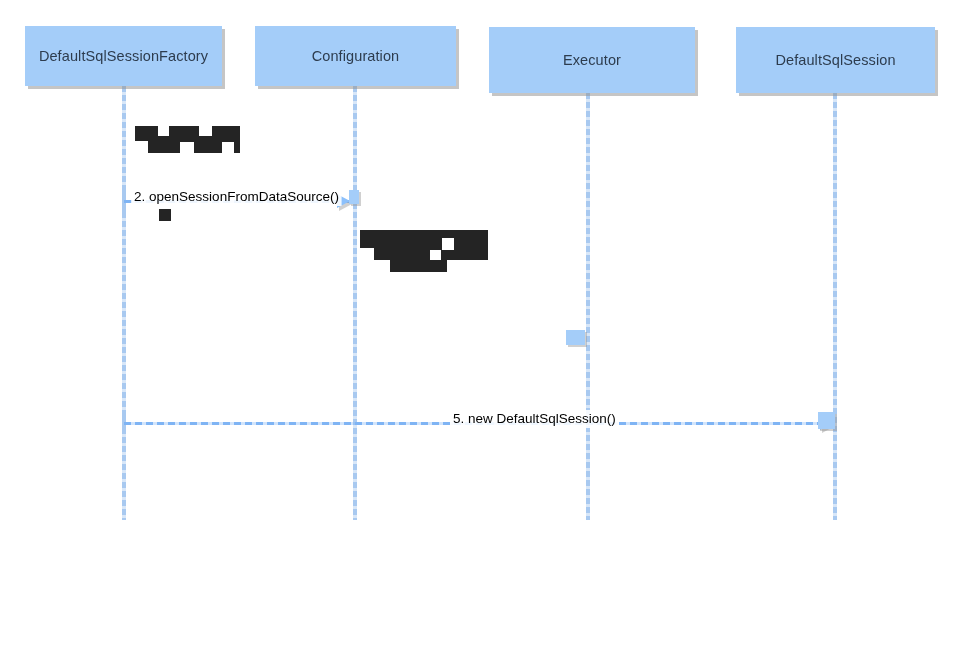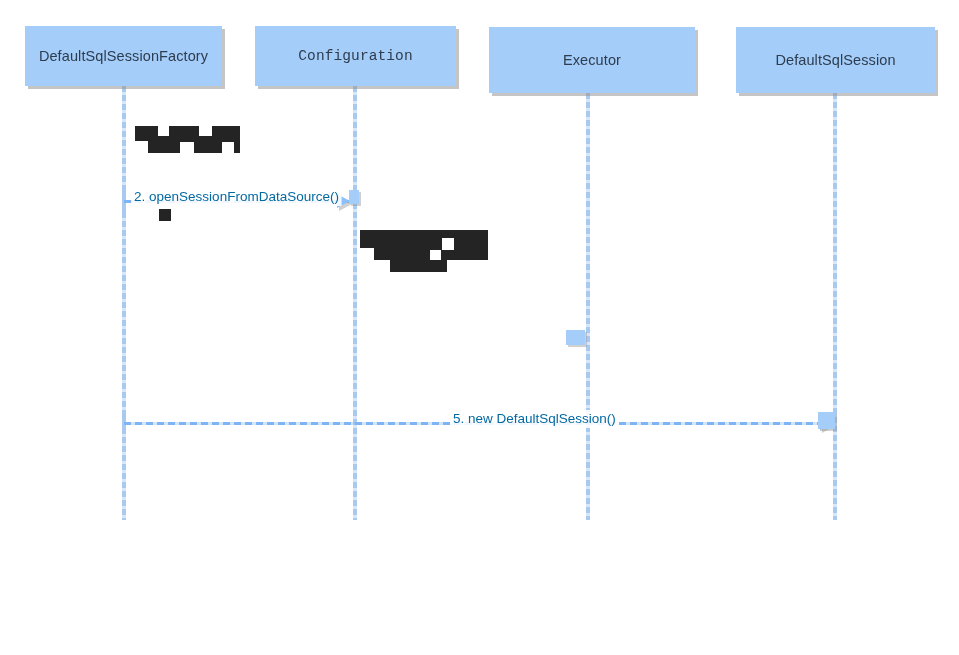--- a/index.html
+++ b/index.html
@@ -92,21 +92,21 @@
     width: 4px;
     height: 22px;
     background: #a8c9f0;
   }
   .msg-label {
     position: absolute;
     top: -2px;
     left: 50%;
     transform: translateX(-50%);
     font-size: 13.5px;
-    color: #0369a1;
+    color: #000000;
     white-space: nowrap;
     background: rgba(255,255,255,0.88);
     padding: 0 3px;
     line-height: 18px;
   }
 
   
   .activation {
     position: absolute;
     background: #a4cdf9;
@@ -130,21 +130,21 @@
 
   <div class="lifeline" style="left:122px; top:86px; height:544px;"></div>
   <div class="lifeline" style="left:353px; top:86px; height:547px;"></div>
   <div class="lifeline" style="left:586px; top:93px; height:537px;"></div>
   <div class="lifeline" style="left:833px; top:93px; height:540px;"></div>
 
   <div class="participant" style="left:25px; top:26px; width:197px; height:60px;">
     <span class="p-label">DefaultSqlSessionFactory</span>
   </div>
 
-  <div class="participant" style="left:255px; top:26px; width:201px; height:60px;font-family:Liberation Mono, monospace;">
+  <div class="participant" style="left:255px; top:26px; width:201px; height:60px;">
     <span class="p-label">Configuration</span>
   </div>
 
   <div class="participant" style="left:489px; top:27px; width:206px; height:66px;">
     <span class="p-label">Executor</span>
   </div>
 
   <div class="participant" style="left:736px; top:27px; width:199px; height:66px;">
     <span class="p-label">DefaultSqlSession</span>
   </div>

